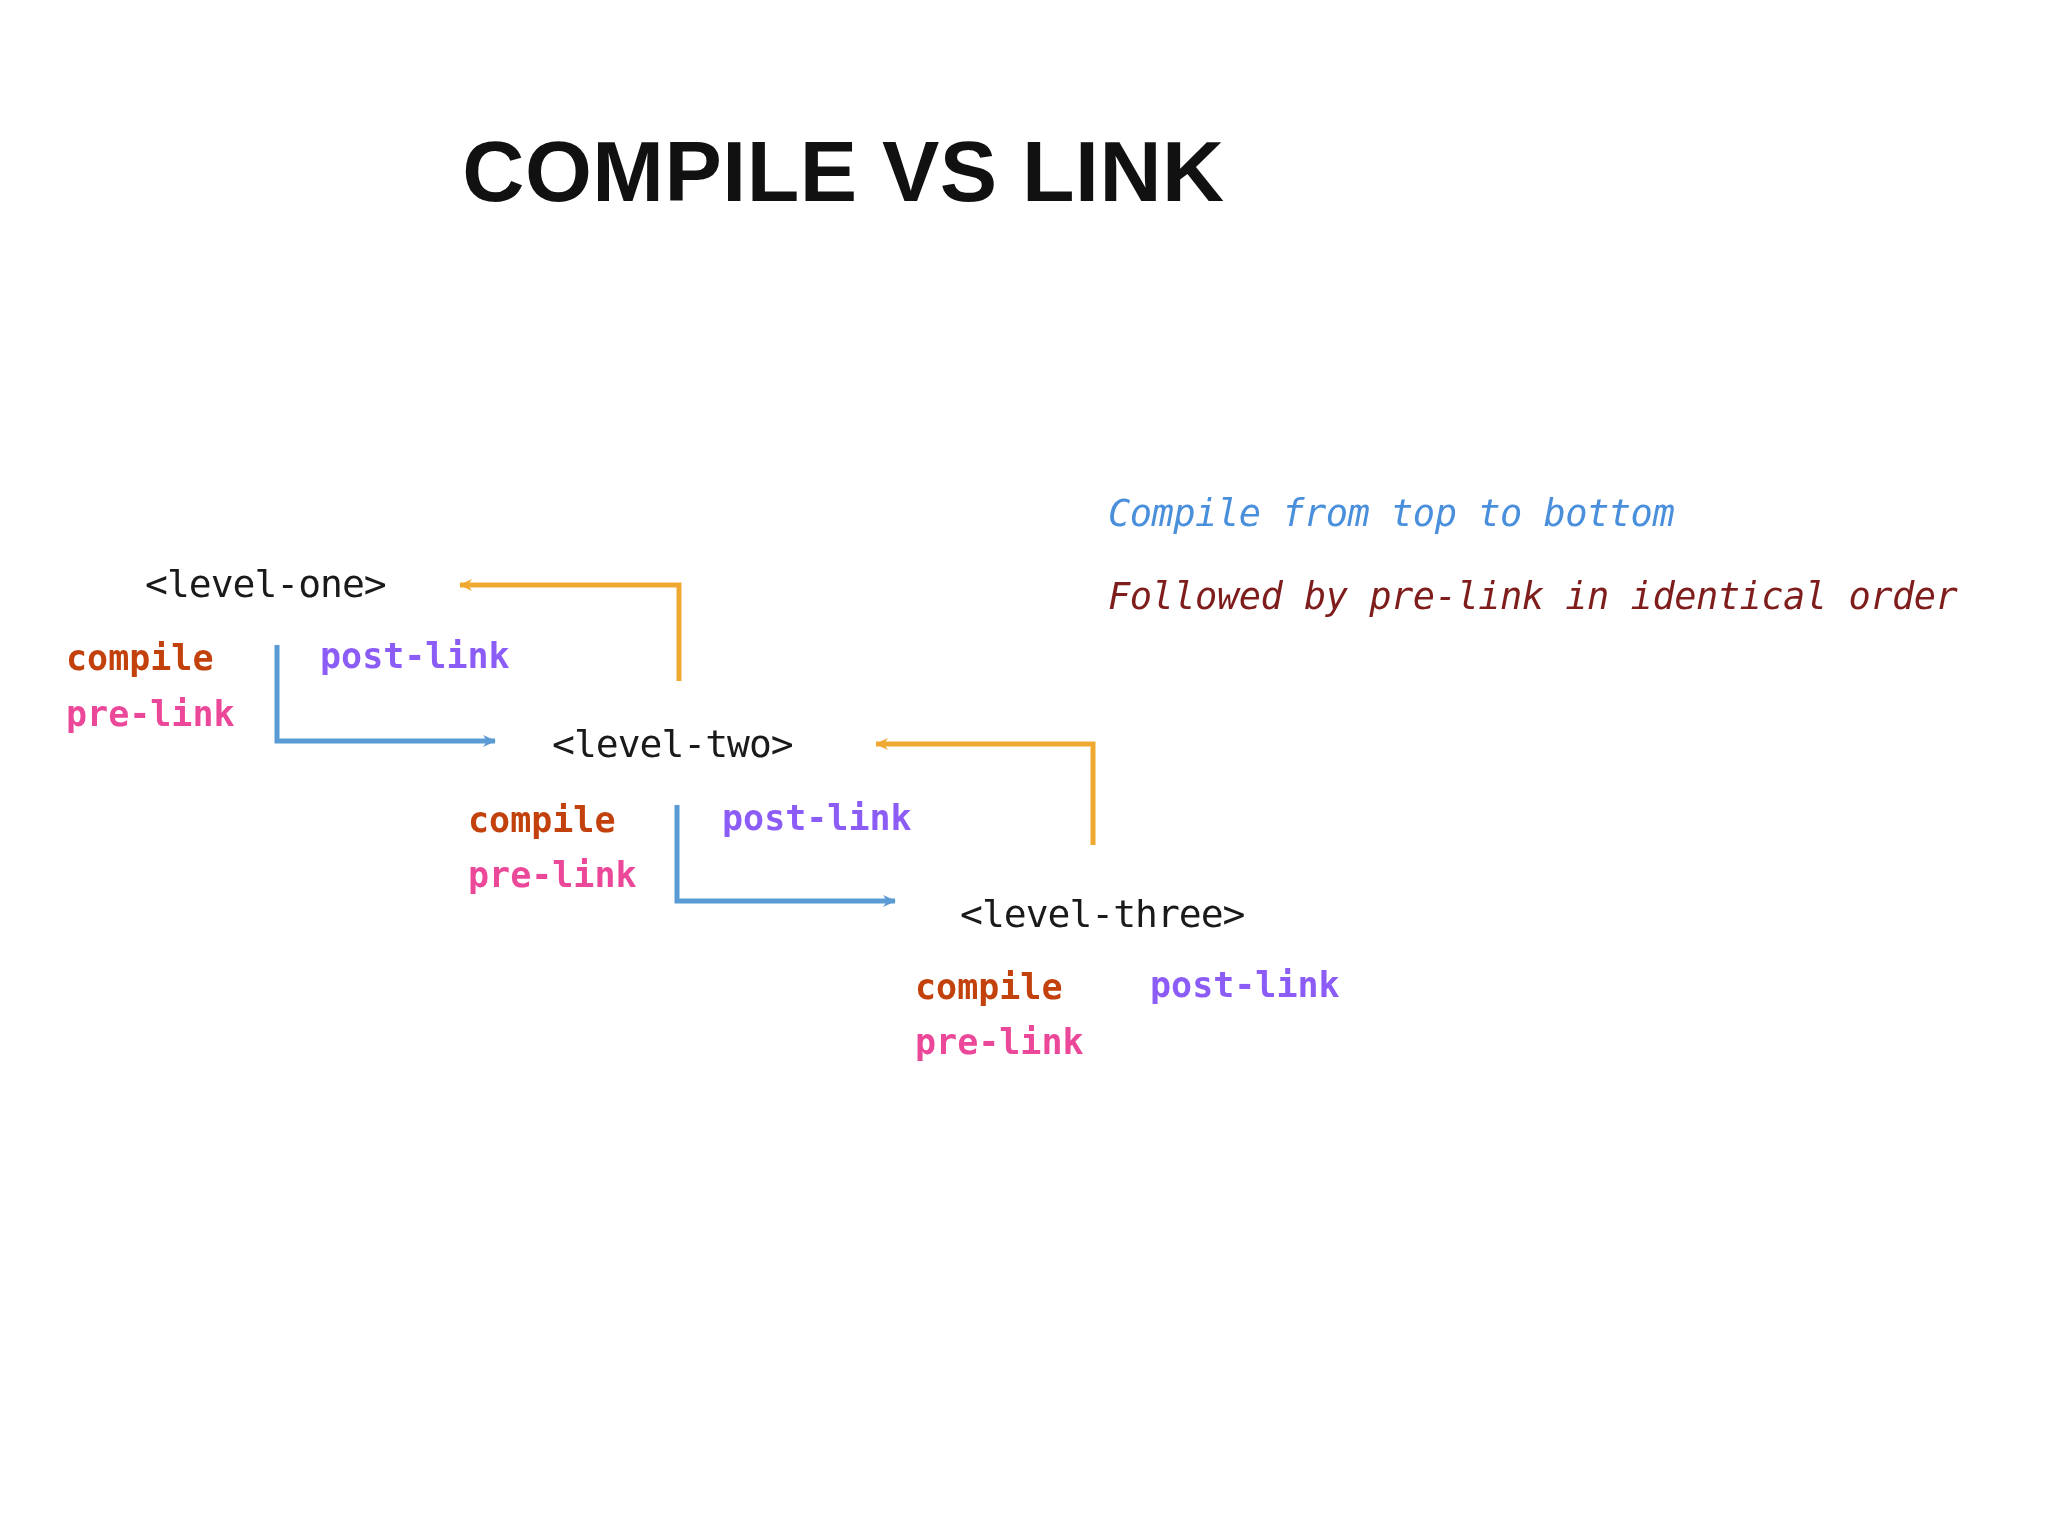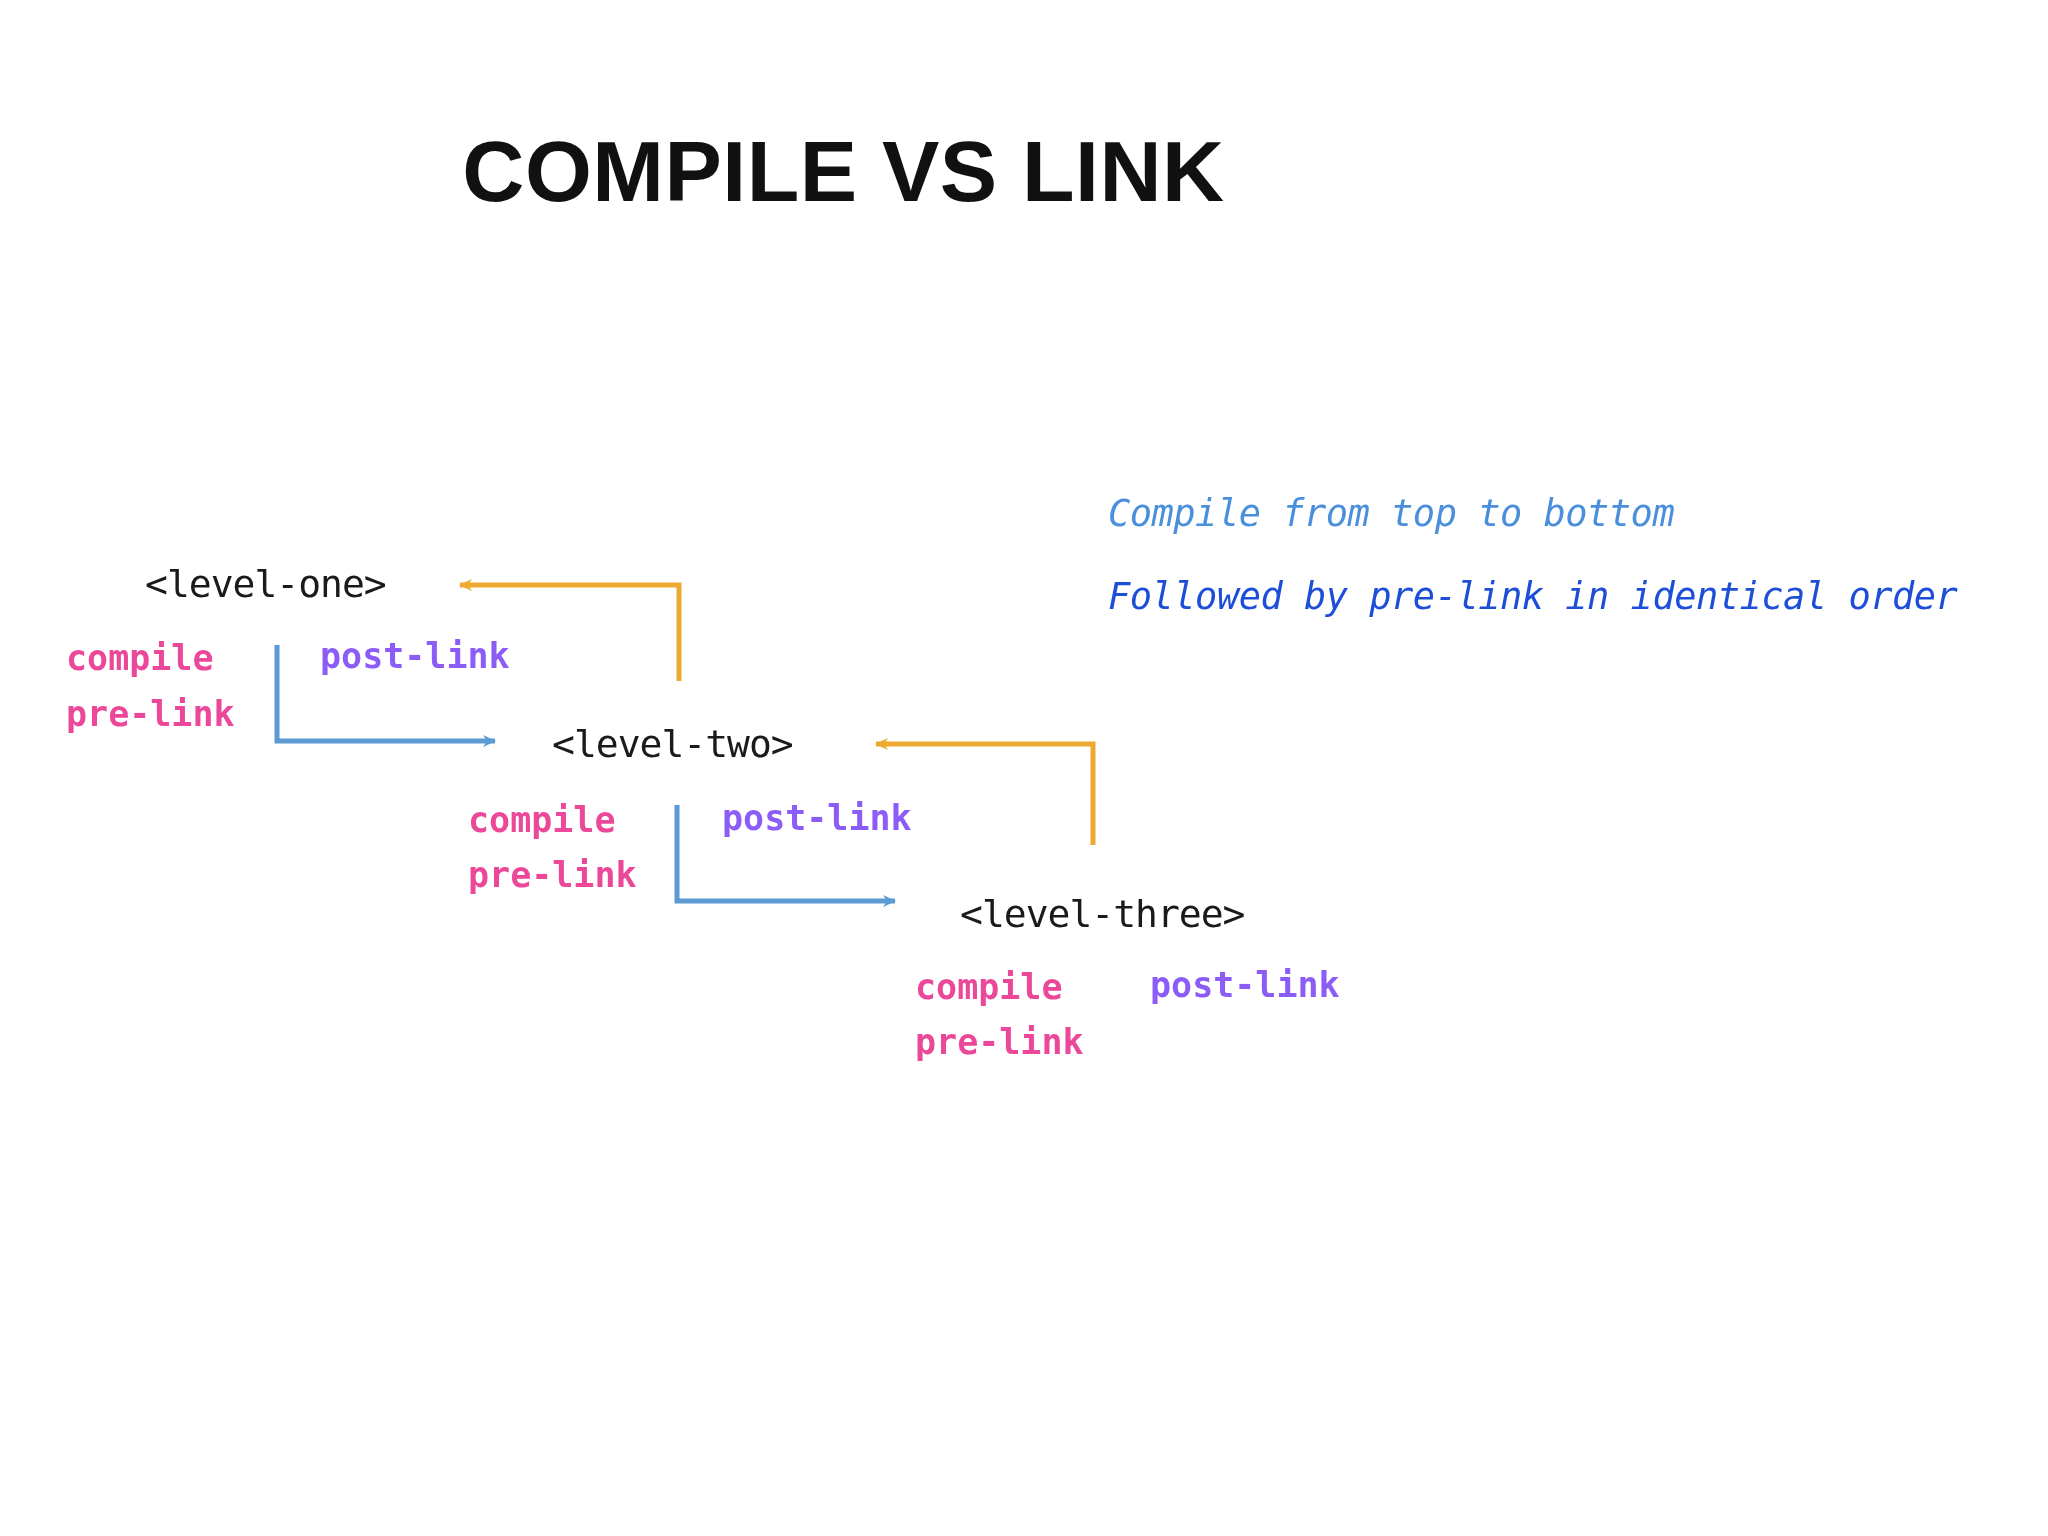--- a/index.html
+++ b/index.html
@@ -57,42 +57,42 @@
   }
 
   .tag-label {
     position: absolute;
     font-family: "DejaVu Sans Mono", monospace;
     font-size: 35px;
     font-weight: 700;
     white-space: nowrap;
     letter-spacing: 0px;
   }
-  .tag-compile  { color: #ec4899; }
+  .tag-compile  { color: #c2410c; }
   .tag-prelink  { color: #ec4899; }
   .tag-postlink { color: #8b5cf6; }
 
   
   #legend {
     position: absolute;
     left: 1108px;
     top: 492px;
     width: 930px;
   }
   .legend-line {
     font-family: "DejaVu Sans Mono", monospace;
     font-size: 37px;
     font-weight: 400;
     white-space: nowrap;
     letter-spacing: -0.5px;
     margin-bottom: 40px;
     font-style: italic;
   }
   .legend-compile  { color: #4a8fdb; }
-  .legend-prelink  { color: #1d4ed8; }
+  .legend-prelink  { color: #7f1d1d; }
   .legend-postlink { color: #f0b040; }
 
   
   #footer {
     position: absolute;
     left: 0;
     bottom: 0;
     width: 2048px;
     height: 120px;
   }

